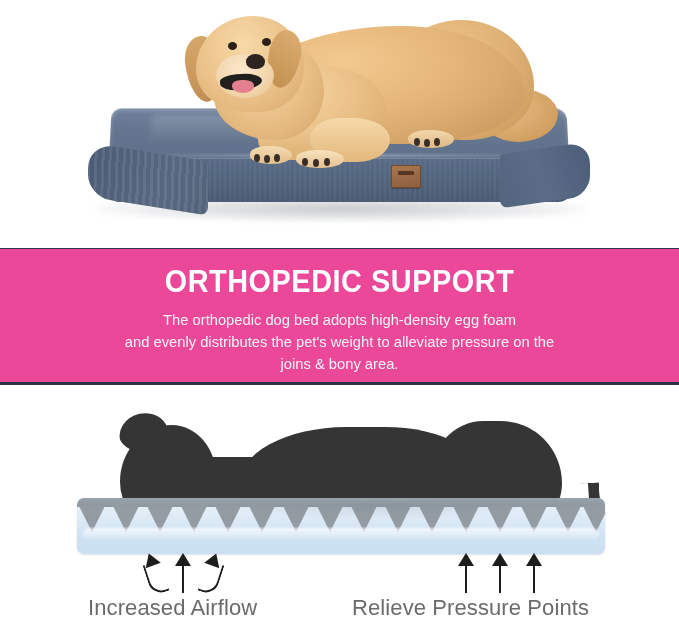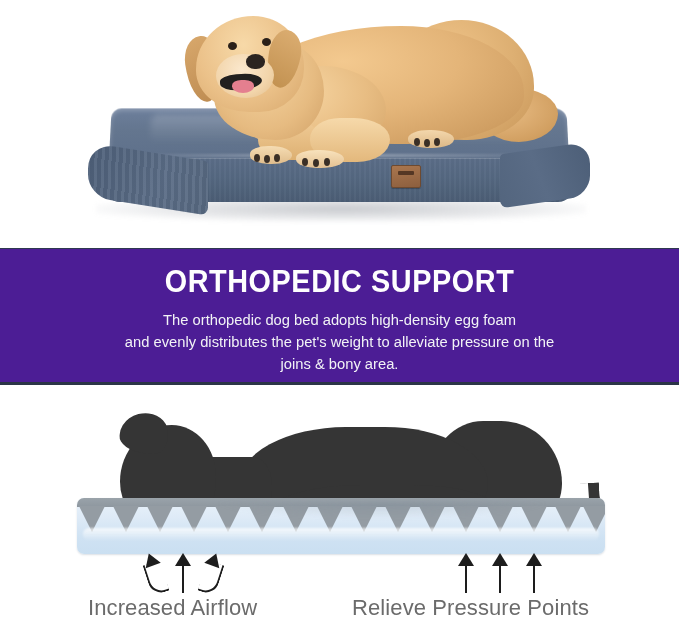--- a/index.html
+++ b/index.html
@@ -153,21 +153,21 @@
   .paw-toe{position:absolute;width:6px;height:8px;background:#3a2f26;border-radius:50%;}
   .dog-tailfur{
     position:absolute;left:330px;top:86px;width:78px;height:54px;
     background:radial-gradient(ellipse at 30% 40%, #e9bd85 0%, #d2a062 70%, #c09154 100%);
     border-radius:46% 54% 50% 50% / 50% 48% 52% 50%;
   }
 
   
   .banner{
     position:absolute;left:0;top:248px;width:679px;height:137px;
-    background:#4c1d95;
+    background:#ec4899;
     border-top:1px solid #2f3950;
     border-bottom:3px solid #2b3447;
     box-sizing:border-box;
     text-align:center;
     color:#ffffff;
   }
   .banner-title{
     margin:0;padding-top:15px;
     font-size:31px;font-weight:700;letter-spacing:.6px;
     font-family:"Liberation Sans", sans-serif;

